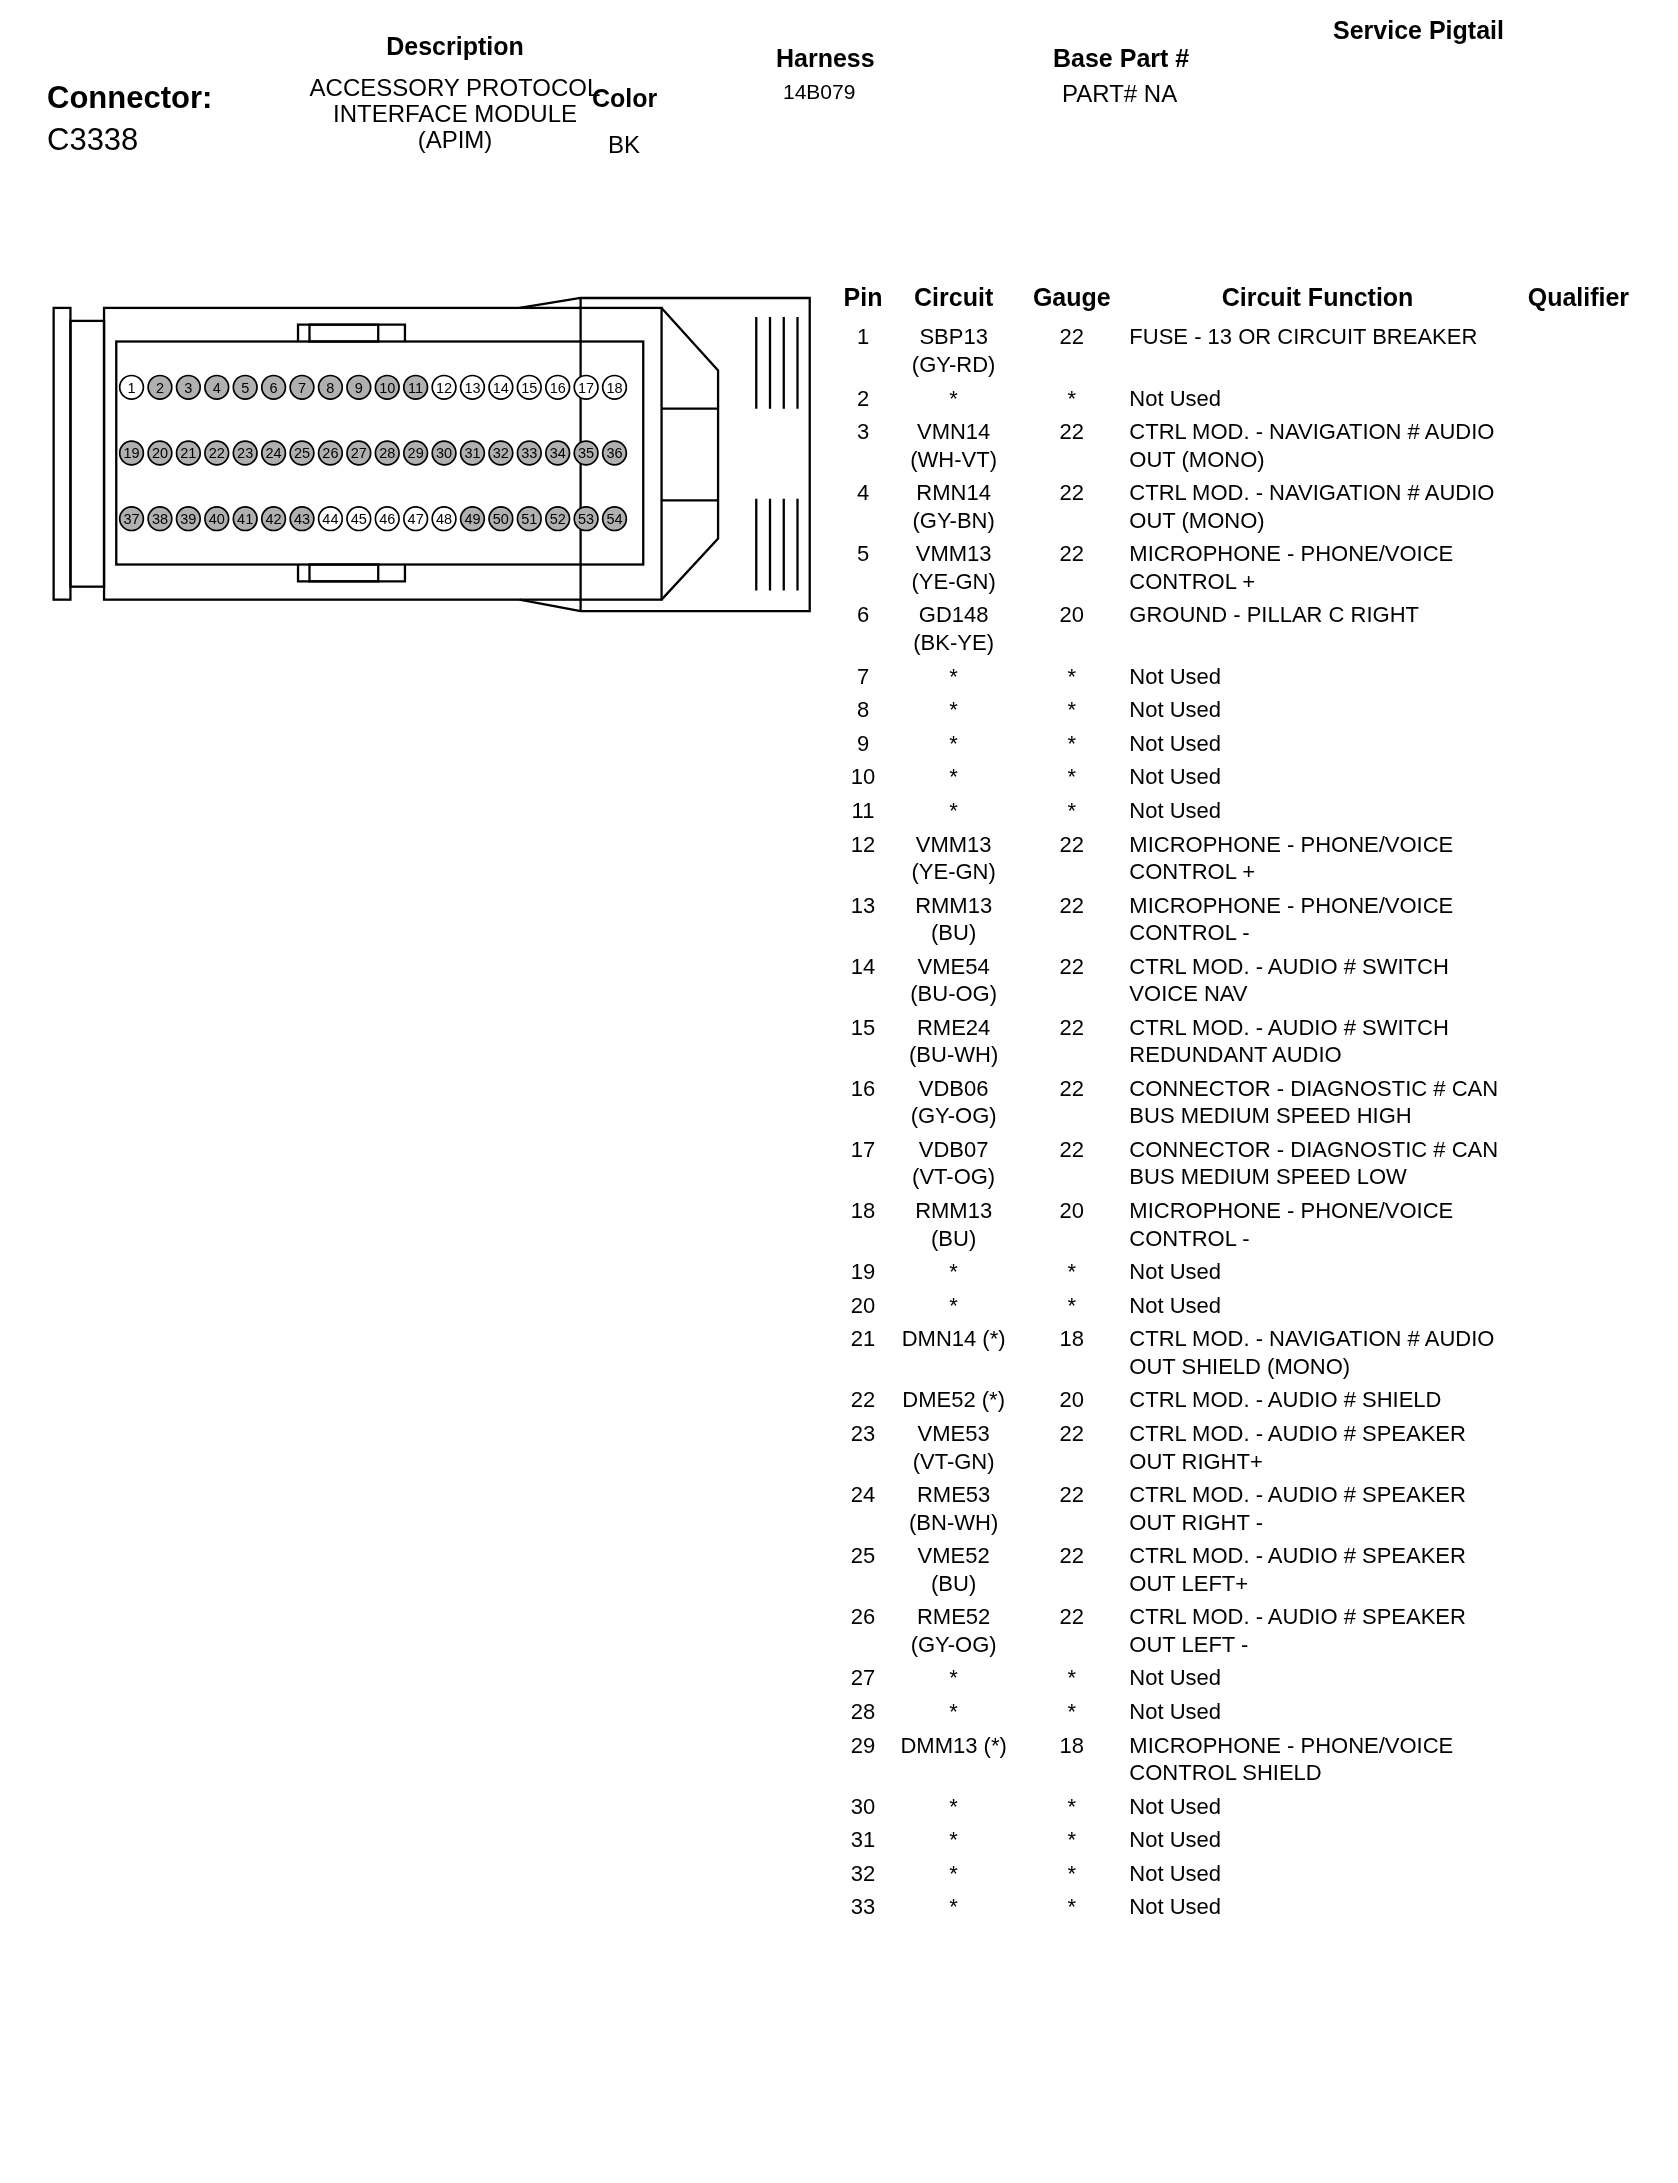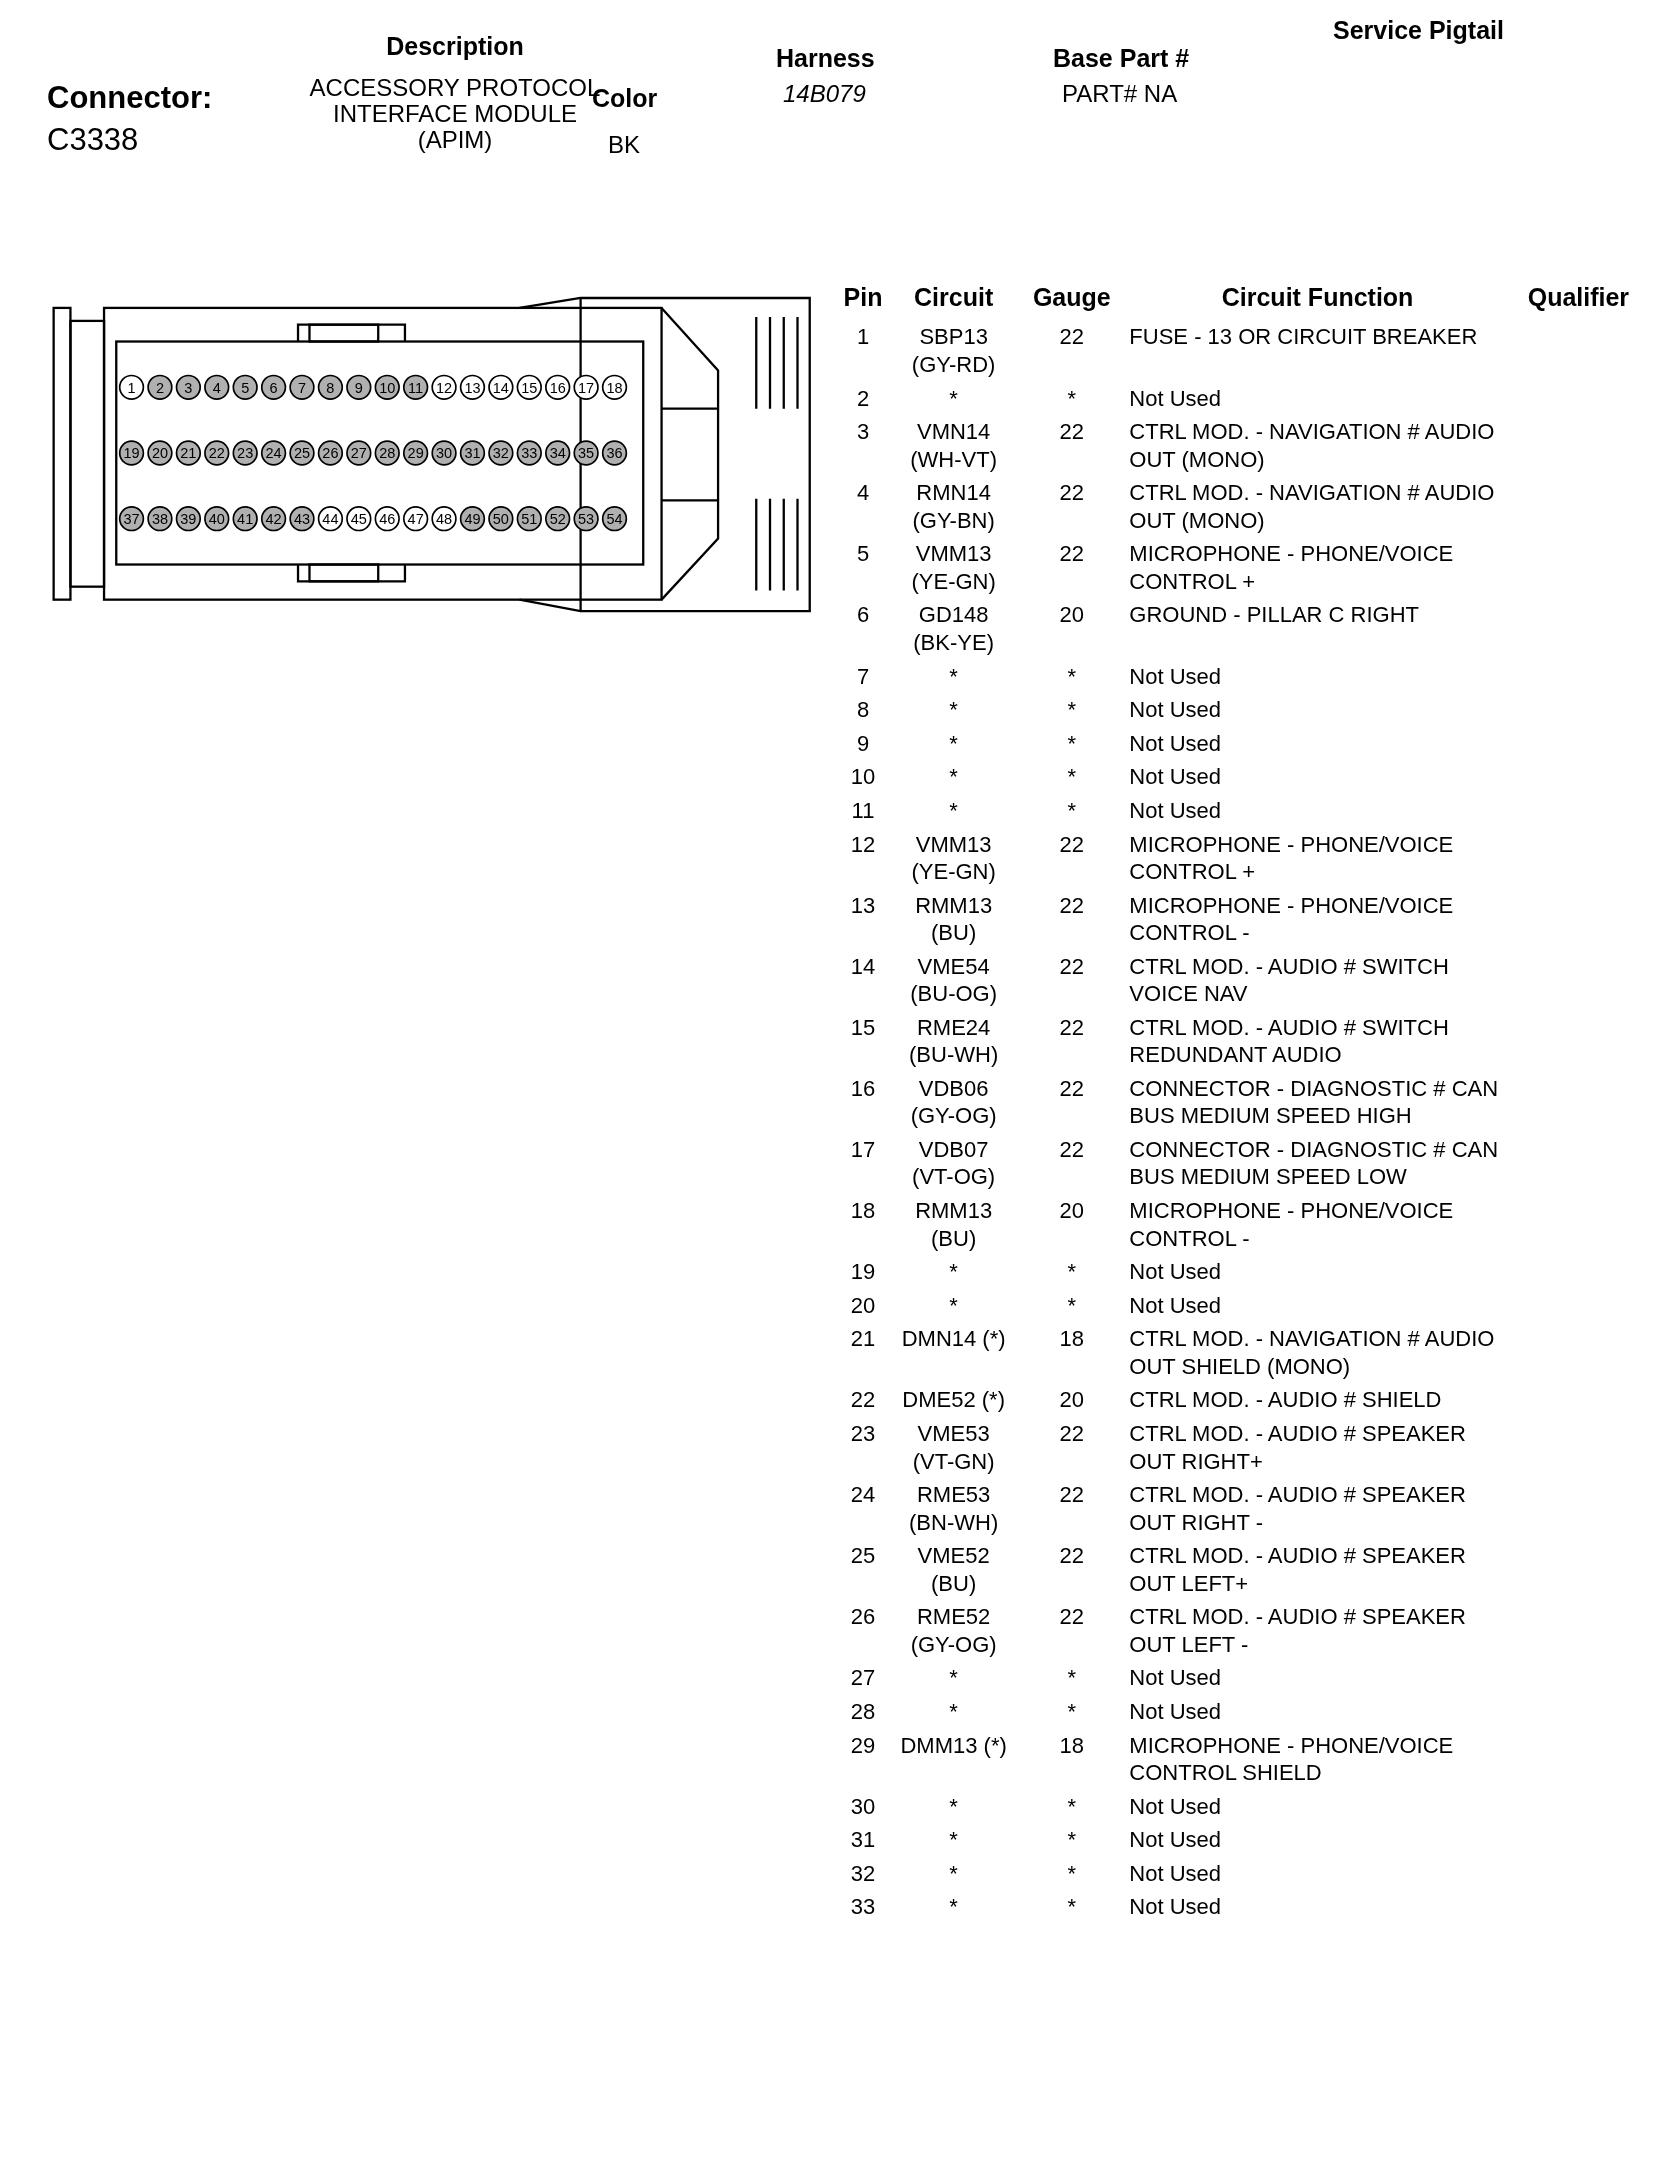--- a/index.html
+++ b/index.html
@@ -77,22 +77,21 @@
     position: absolute;
     left: 776px;
     top: 44px;
     font-size: 25px;
     font-weight: bold;
   }
   .hdr-harness-value {
     position: absolute;
     left: 783px;
     top: 80px;
-    font-size: 24px;
-    font-style: italic;
+    font-size: 21px;
   }
   .hdr-base-title {
     position: absolute;
     left: 1053px;
     top: 44px;
     font-size: 25px;
     font-weight: bold;
   }
   .hdr-base-value {
     position: absolute;

